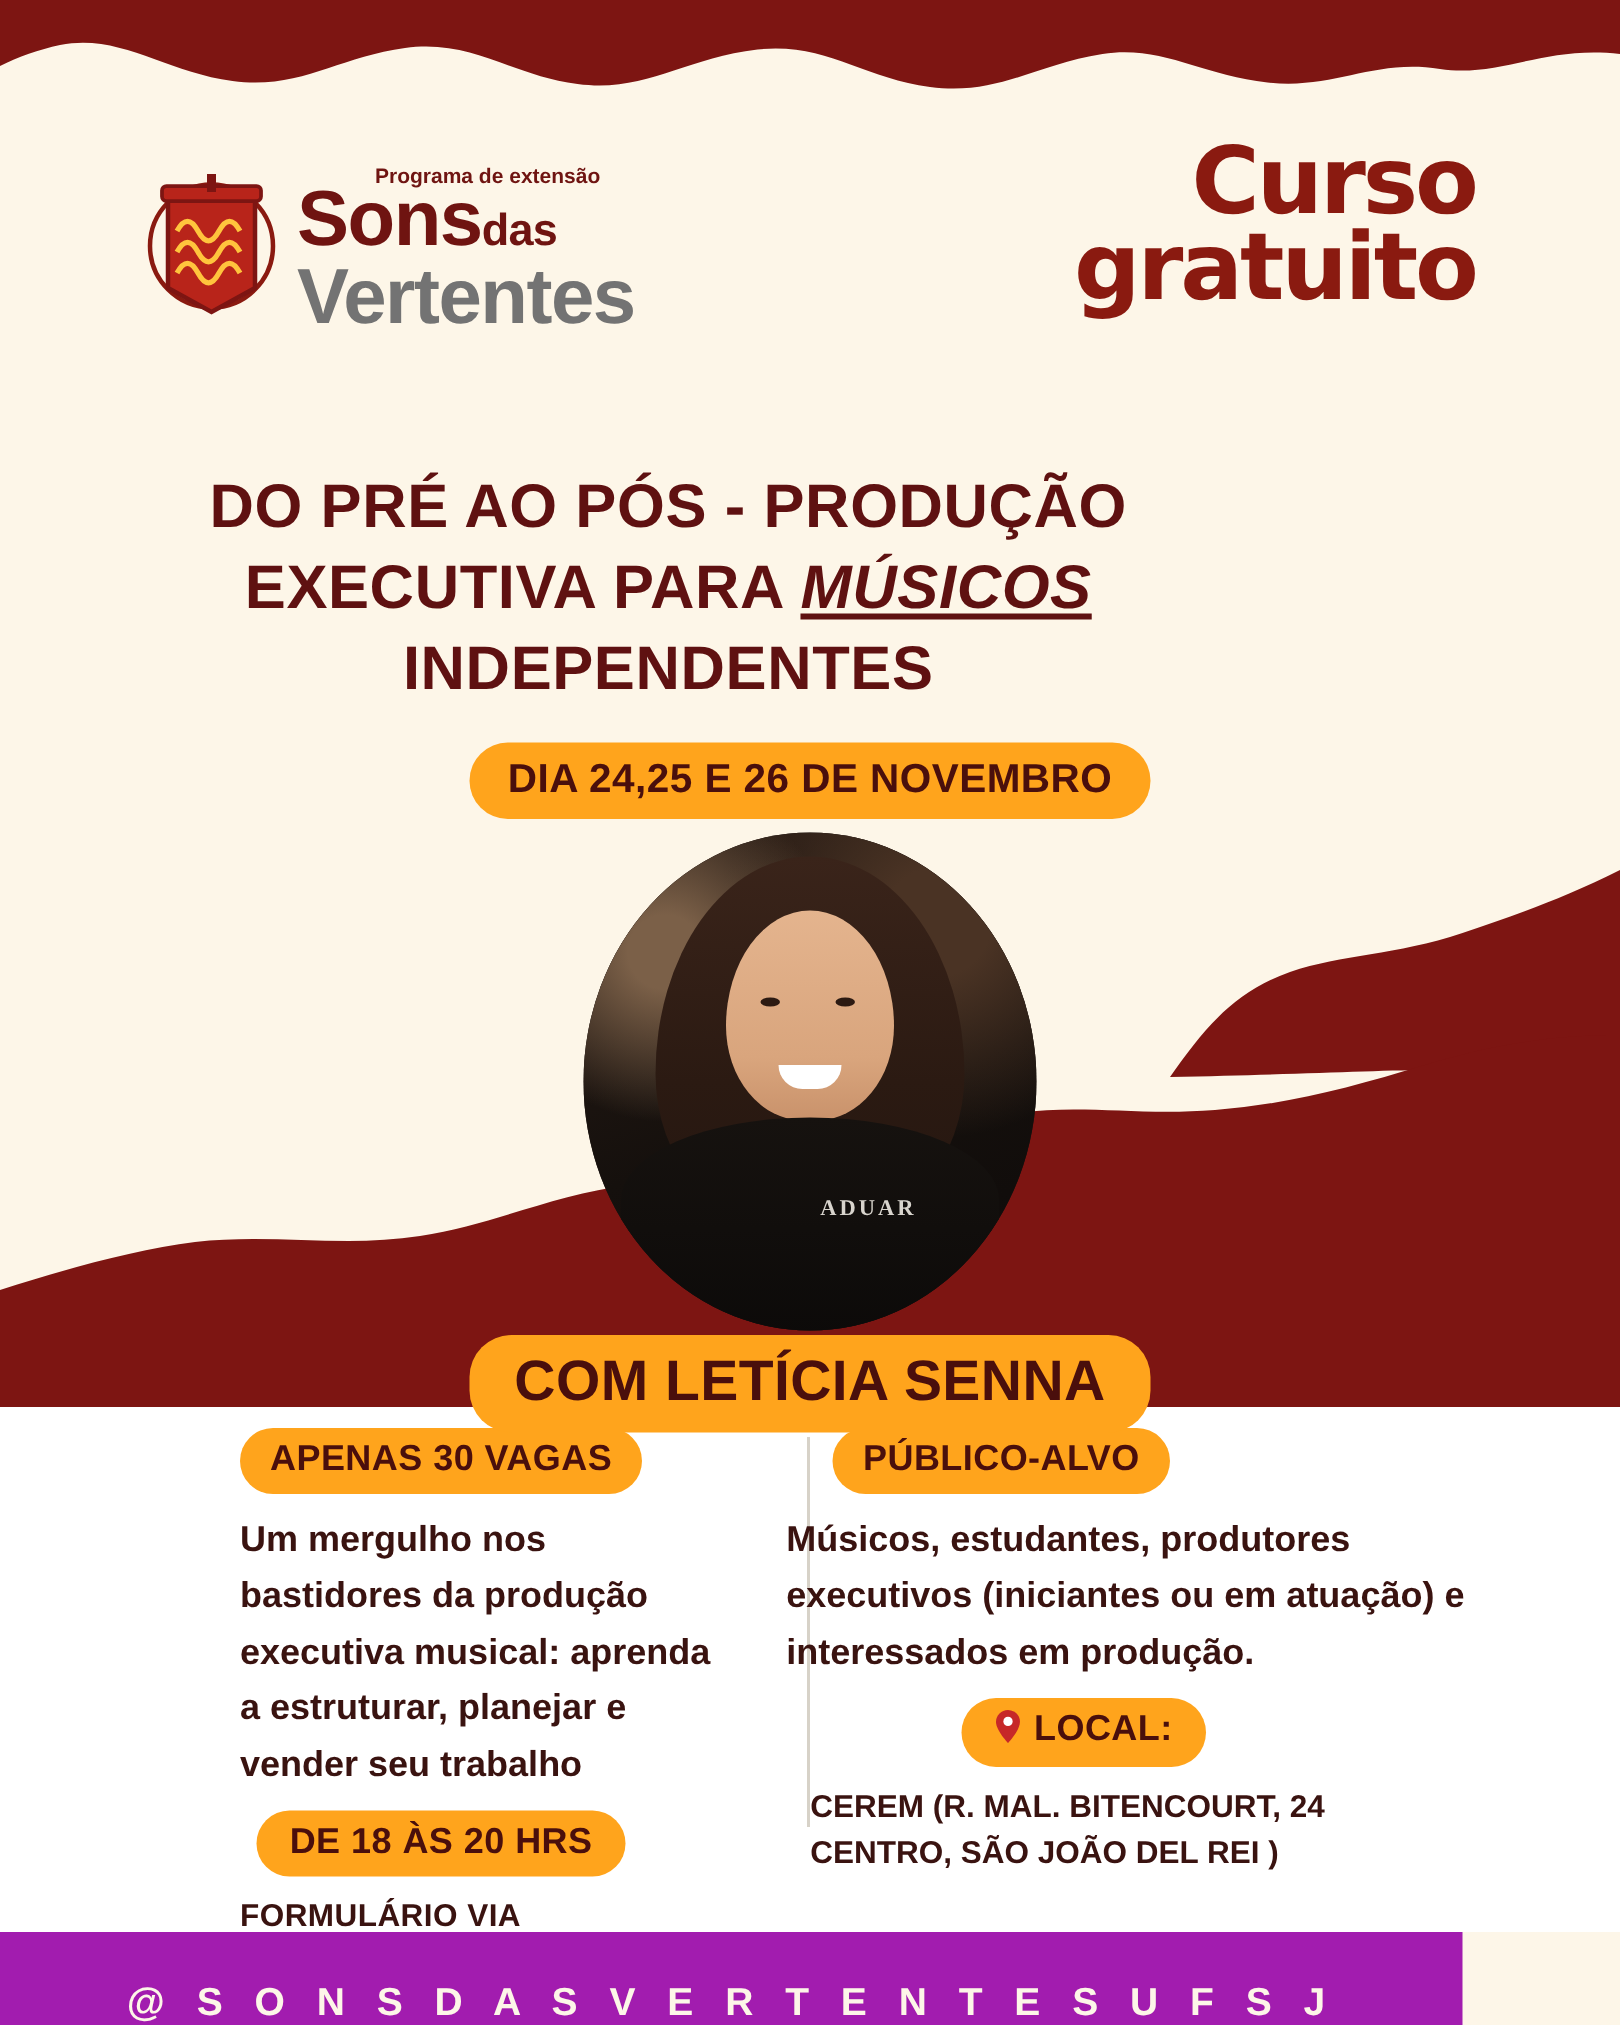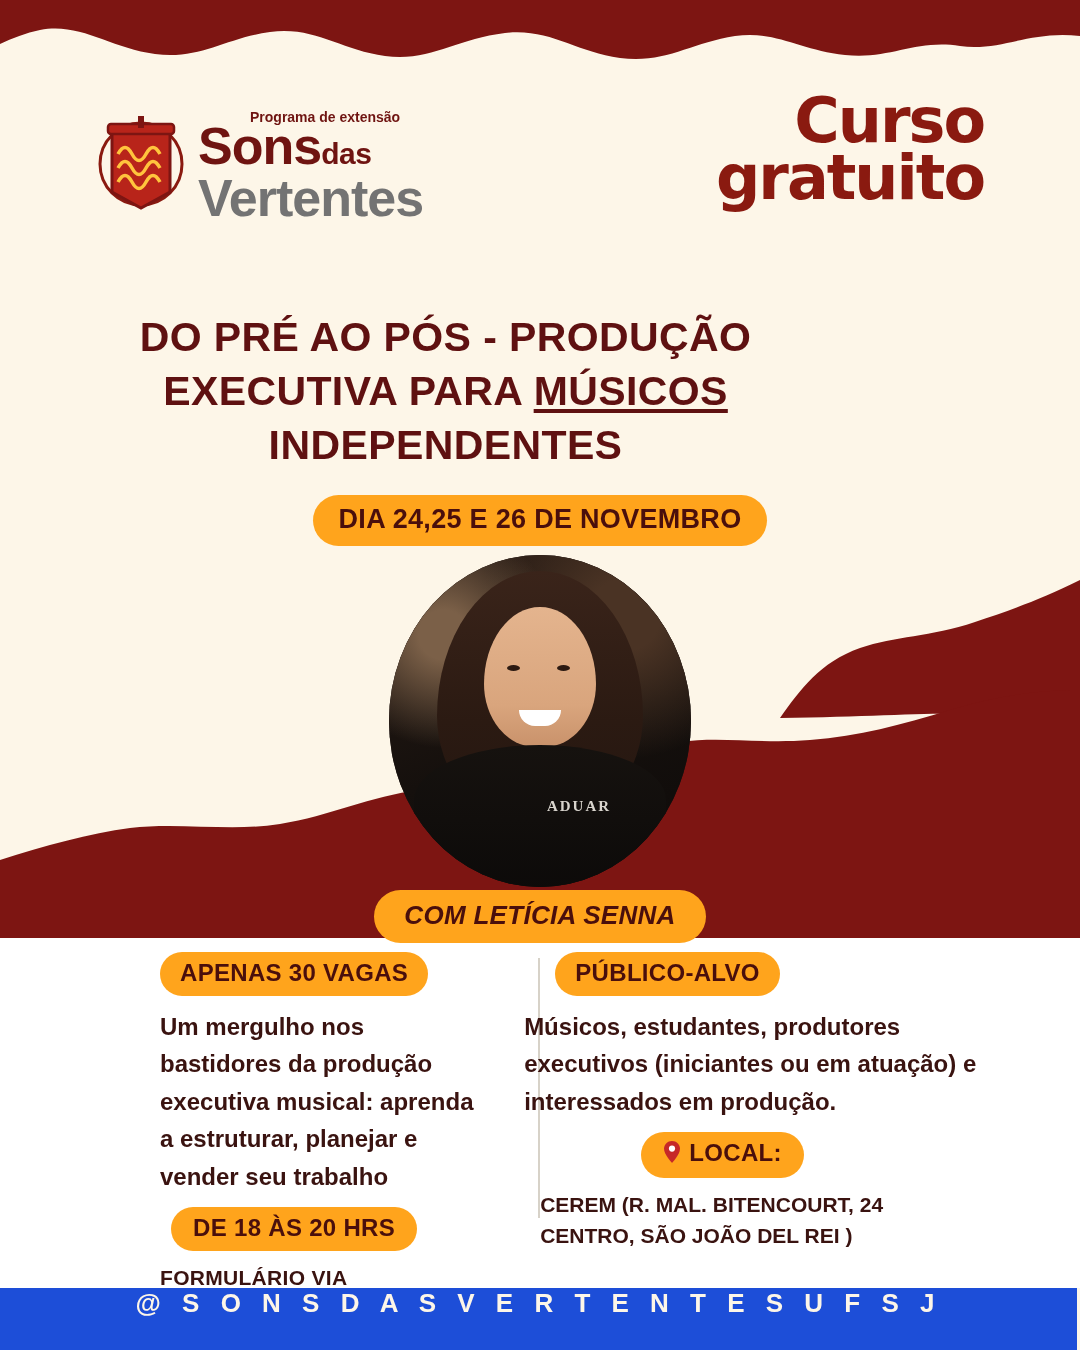--- a/index.html
+++ b/index.html
@@ -38,23 +38,23 @@
     width: 1080px; height: 350px;
     background: #ffffff;
     overflow: hidden;
   }
   .lower-torn { position: absolute; left: 0; top: 930px; width: 1080px; height: 30px; }
   .lower-torn svg { display: block; width: 1080px; height: 30px; }
 
   
   .bottom-bar {
     position: absolute; left: 0; bottom: 0;
-    width: 1077px; height: 62px;
-    background: #1d4ed8;
-    display: flex; align-items: flex-start; justify-content: center;
+    width: 975px; height: 62px;
+    background: #a21caf;
+    display: flex; align-items: flex-end; justify-content: center;
   }
   .bottom-bar .handle {
     color: #fdf6e8;
     font-size: 26px;
     font-weight: bold;
     letter-spacing: 7px;
   }
 
   
   .logo-wrap {
@@ -98,21 +98,21 @@
   
   .title {
     position: absolute; left: 0; top: 310px; width: 891px;
     text-align: center;
     color: #5f1111;
     font-size: 41px;
     font-weight: 800;
     line-height: 1.32;
     letter-spacing: 0.4px;
   }
-  .title .ul { text-decoration: underline; text-underline-offset: 4px; }
+  .title .ul { text-decoration: underline; text-underline-offset: 4px; font-style: italic; }
 
   
   .pill {
     display: inline-block;
     background: #ffa41c;
     color: #4a0f0c;
     font-weight: 800;
     border-radius: 28px;
     padding: 9px 26px 11px;
     font-size: 27px;
@@ -171,21 +171,21 @@
     position: absolute; left: 50%; bottom: 72px; transform: translateX(-50%);
     color: #d8d4cd; font-size: 15px; letter-spacing: 2px; font-weight: 600;
     font-family: Liberation Serif, serif;
     margin-left: 39px;
   }
 
   .pill-speaker {
     position: absolute; left: 0; top: 890px; width: 1080px; text-align: center;
     z-index: 5;
   }
-  .pill-speaker .pill { font-size: 26px; padding: 10px 30px 12px; font-style: italic; }
+  .pill-speaker .pill { font-size: 38px; padding: 10px 30px 12px; }
 
   
   .cols {
     position: absolute; left: 0; top: 952px; width: 991px; height: 300px;
     display: flex;
   }
   .col { position: relative; }
   .col-left { width: 520px; padding-left: 160px; }
   .col-right { width: 560px; padding-left: 36px; }
   .divider {

